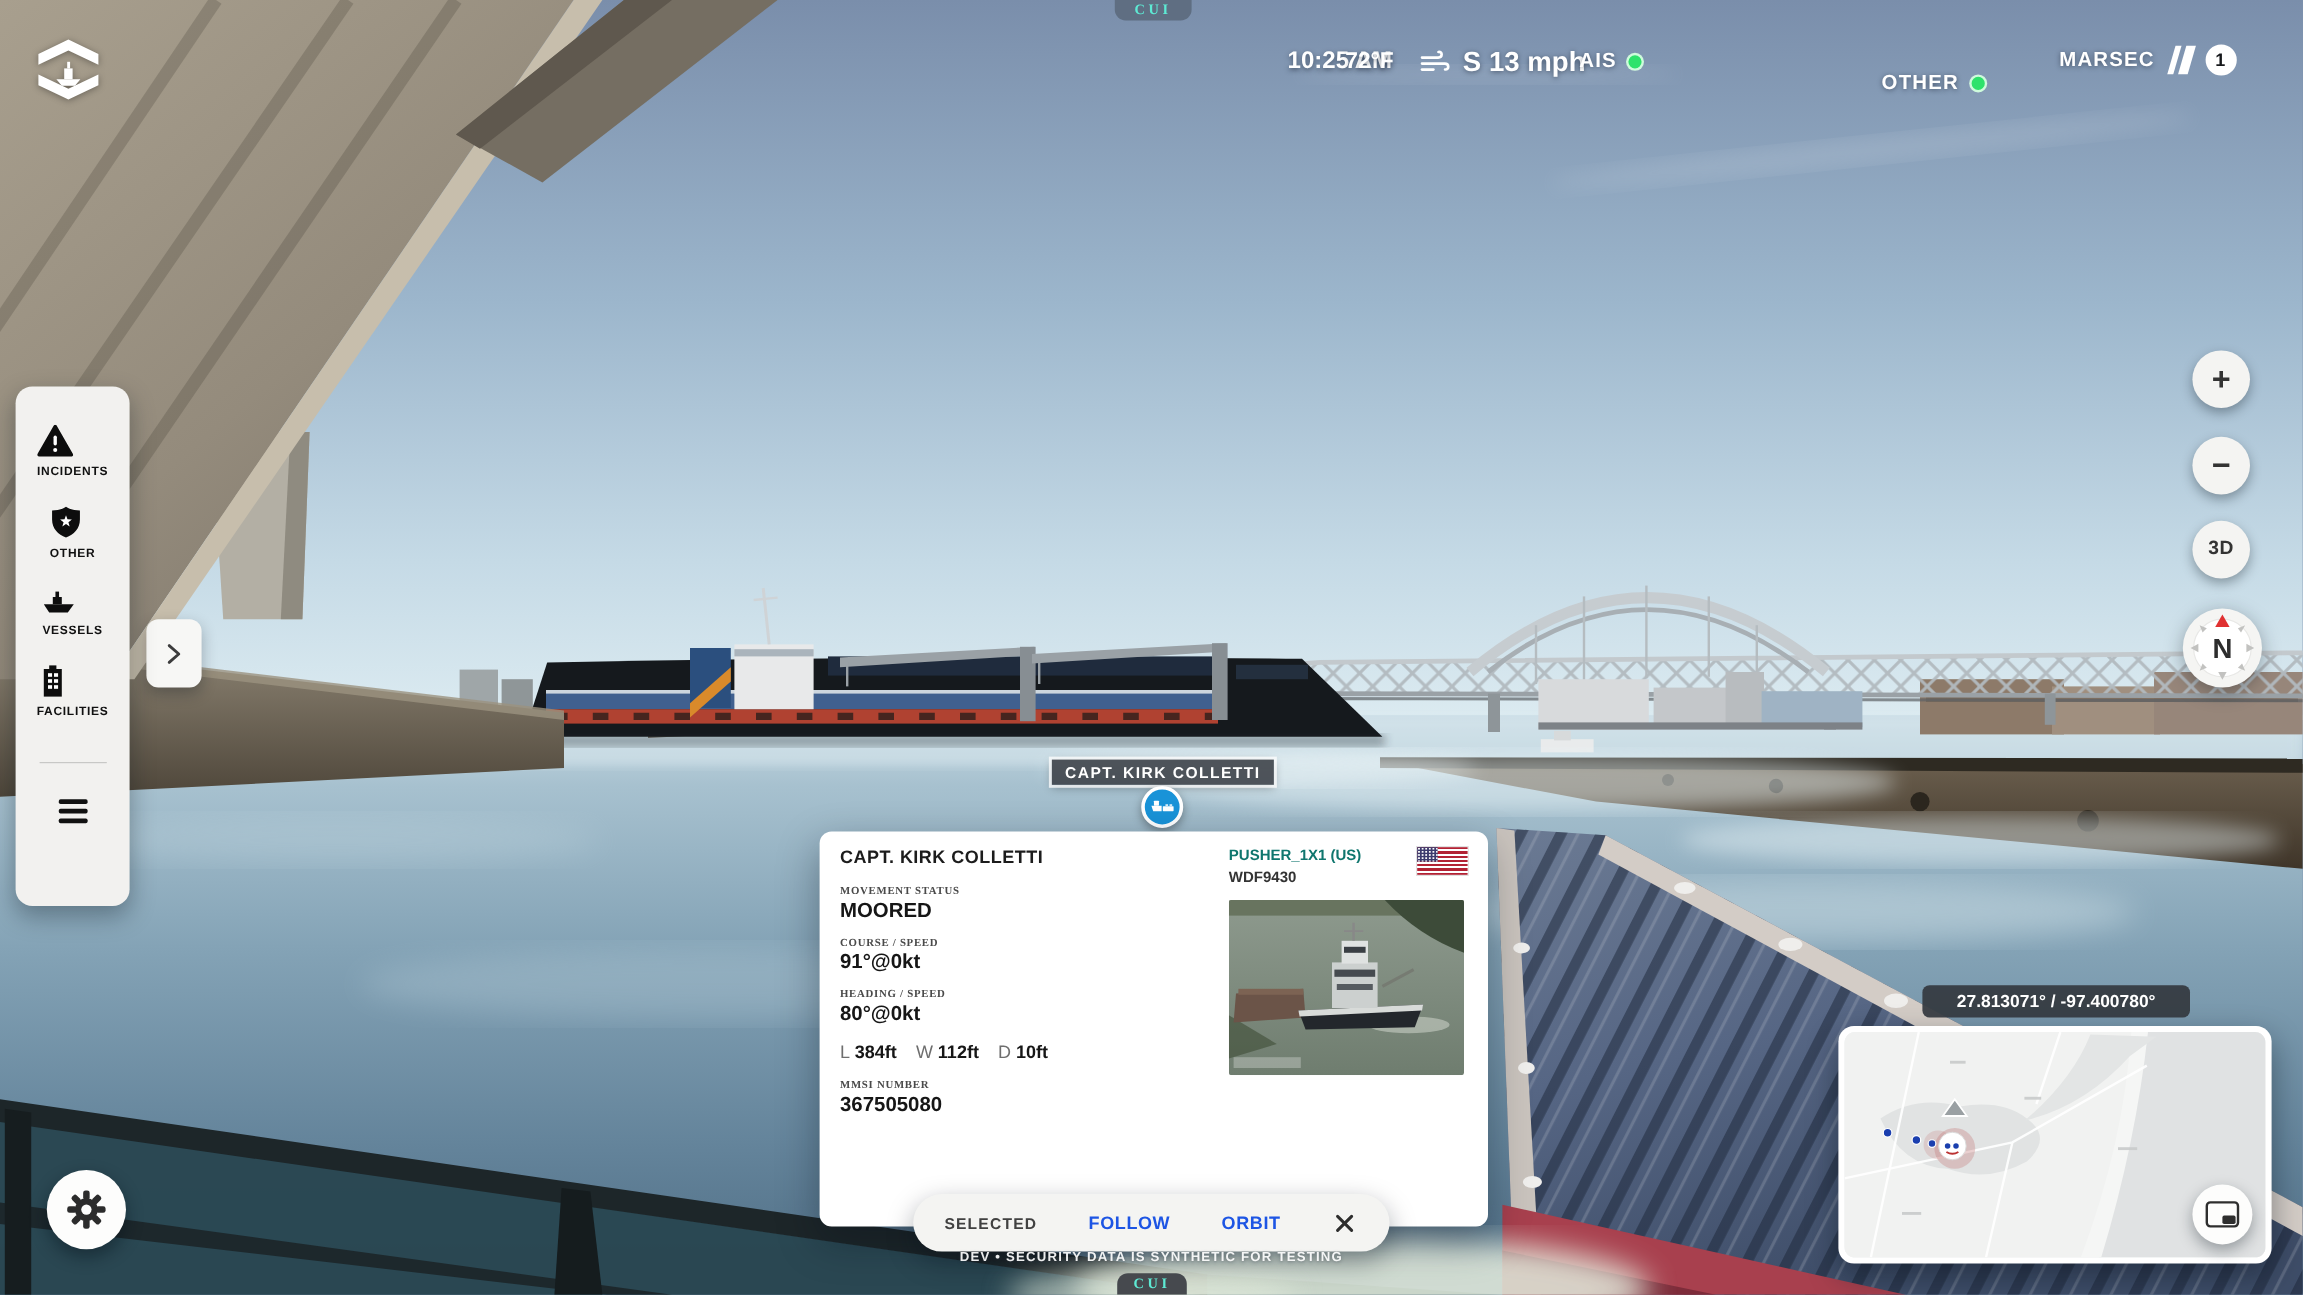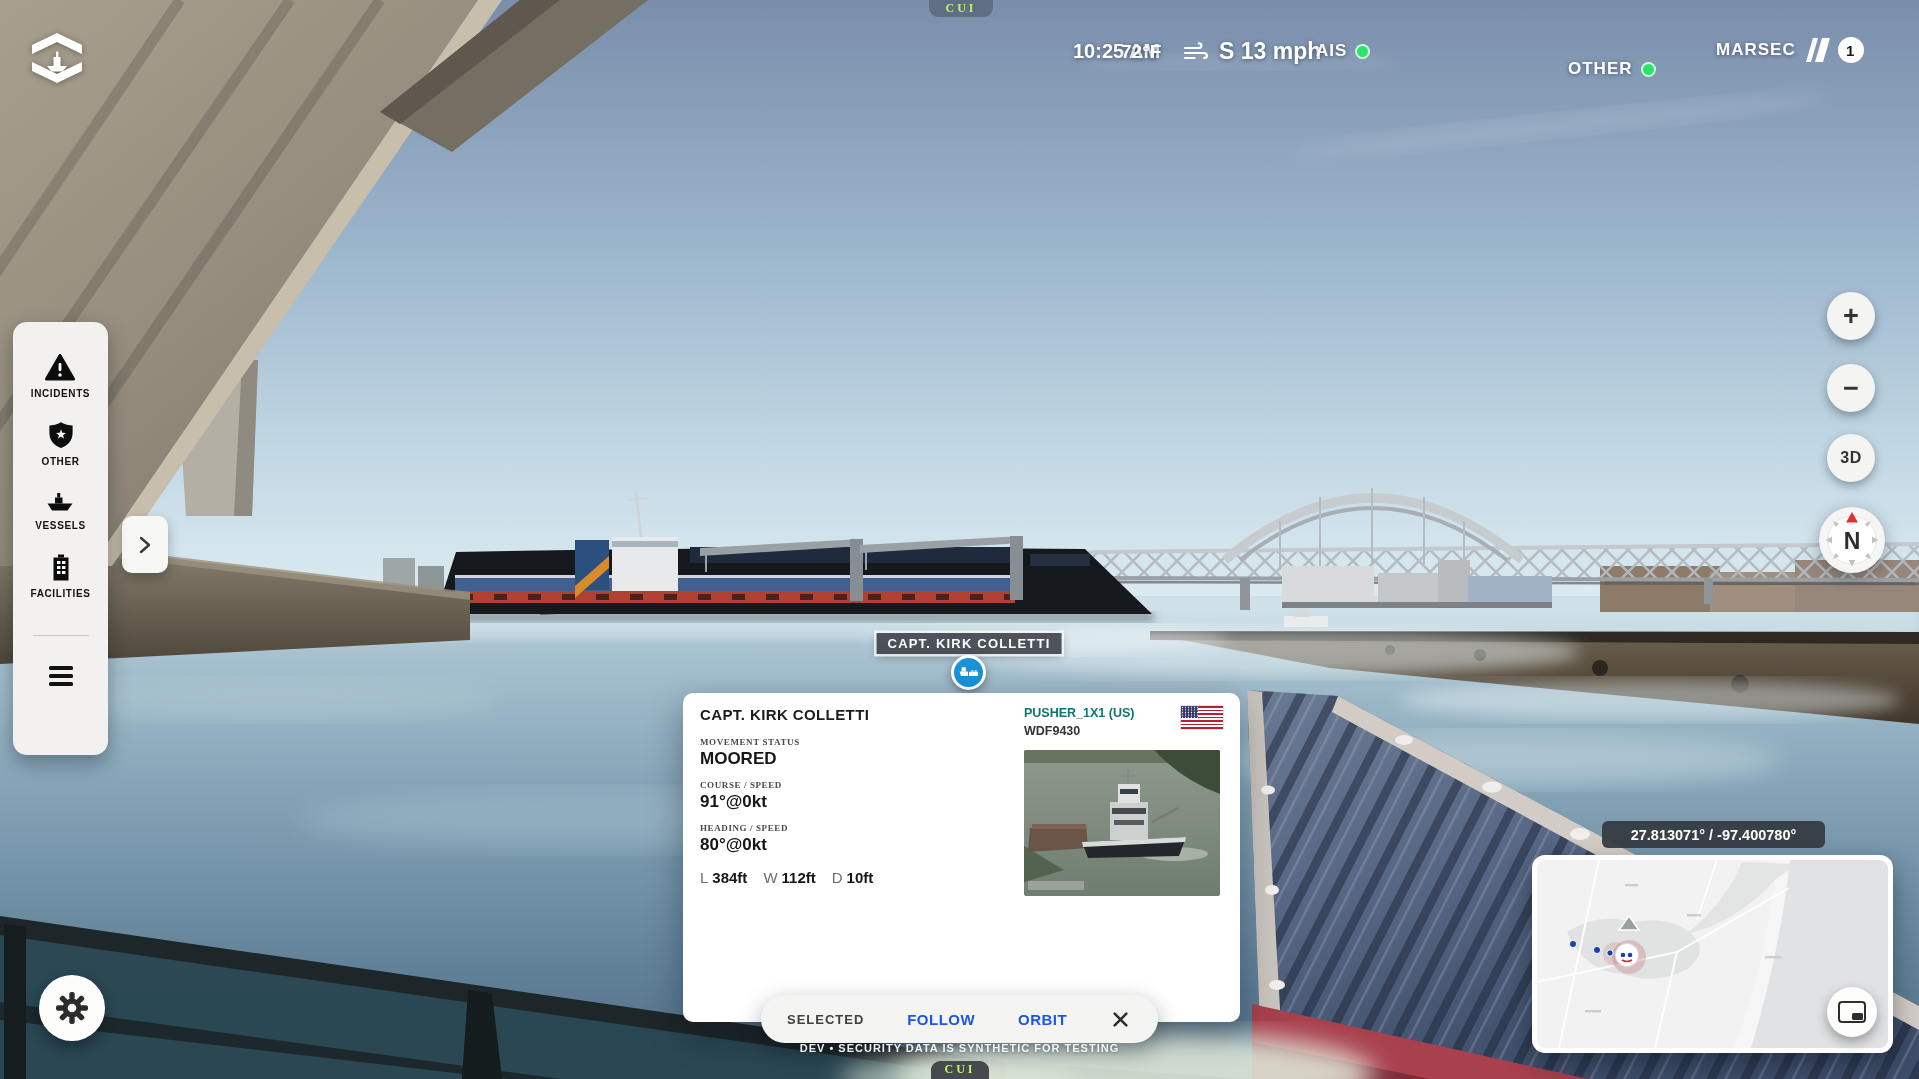--- a/index.html
+++ b/index.html
@@ -4,21 +4,21 @@
 <style>
   html,body{margin:0;padding:0;}
   body{
     width:1919px;height:1079px;position:relative;overflow:hidden;
     font-family:"Liberation Sans",sans-serif;background:#7e93ae;
     -webkit-font-smoothing:antialiased;
   }
   
   #scene{position:absolute;inset:0;z-index:0;}
   
-  .cui{position:absolute;color:#bef264;font-family:"Liberation Serif",serif;
+  .cui{position:absolute;color:#5eead4;font-family:"Liberation Serif",serif;
        font-weight:bold;font-size:12px;letter-spacing:3px;text-align:center;
        line-height:17px;z-index:30;}
   .cui-top{left:929px;top:0;width:64px;height:17px;background:rgba(92,107,126,.92);
        border-radius:0 0 9px 9px;}
   .cui-bottom{left:931px;top:1061px;width:58px;height:18px;background:#46494e;
        border-radius:9px 9px 0 0;}
   
   .logo{position:absolute;left:30px;top:31px;width:54px;height:54px;z-index:10;
         filter:drop-shadow(0 1px 3px rgba(0,0,0,.35));}
   
@@ -34,21 +34,21 @@
   .tb-marsec{left:1716px;top:37px;font-size:17px;letter-spacing:1px;}
   .dot{width:15px;height:15px;border-radius:50%;background:#2de26b;
        border:2px solid rgba(235,255,240,.85);box-sizing:border-box;}
   .marsec-lvl{width:26px;height:26px;border-radius:50%;background:#fff;color:#16181b;
        font-size:15px;font-weight:bold;display:flex;align-items:center;justify-content:center;
        text-shadow:none;}
   
   .sidebar{position:absolute;left:13px;top:322px;width:95px;height:433px;z-index:10;
         background:#f2f1ef;border-radius:14px;box-shadow:0 8px 20px rgba(10,20,30,.35);
         display:flex;flex-direction:column;align-items:center;padding-top:32px;box-sizing:border-box;}
-  .nav-item{display:flex;flex-direction:column;align-items:center;margin-bottom:22px;cursor:pointer;}
+  .nav-item{display:flex;flex-direction:column;align-items:flex-start;margin-bottom:22px;cursor:pointer;}
   .nav-item svg{display:block;}
   .nav-label{margin-top:7px;font-size:10px;font-weight:bold;letter-spacing:.6px;color:#111;}
   .sb-divider{width:56px;height:1px;background:#c8c8c6;margin-top:14px;}
   .hamburger{margin-top:30px;display:flex;flex-direction:column;gap:4.5px;cursor:pointer;}
   .hamburger span{display:block;width:24px;height:3.5px;background:#111;border-radius:1.5px;}
   .expand-btn{position:absolute;left:122px;top:516px;width:46px;height:57px;z-index:9;
         background:#f7f7f5;border-radius:10px;box-shadow:0 5px 12px rgba(10,20,30,.3);
         display:flex;align-items:center;justify-content:center;cursor:pointer;}
   .gear-btn{position:absolute;left:39px;top:975px;width:66px;height:66px;border-radius:50%;
         background:#fdfdfc;box-shadow:0 6px 14px rgba(5,15,25,.45);z-index:10;
@@ -469,20 +469,24 @@
       <div class="field-value">91°@0kt</div>
     </div>
     <div class="field">
       <div class="field-label">HEADING / SPEED</div>
       <div class="field-value">80°@0kt</div>
     </div>
     <div class="dims">
       <span><span class="abbr">L</span><span class="val">384ft</span></span>
       <span><span class="abbr">W</span><span class="val">112ft</span></span>
       <span><span class="abbr">D</span><span class="val">10ft</span></span>
+    </div>
+    <div class="field">
+      <div class="field-label">MMSI NUMBER</div>
+      <div class="field-value">367505080</div>
     </div>
   </div>
   <div class="panel-right">
     <div class="pr-head">
       <div>
         <div class="pr-type">PUSHER_1X1 (US)</div>
         <div class="pr-callsign">WDF9430</div>
       </div>
       <div class="flag"></div>
     </div>

